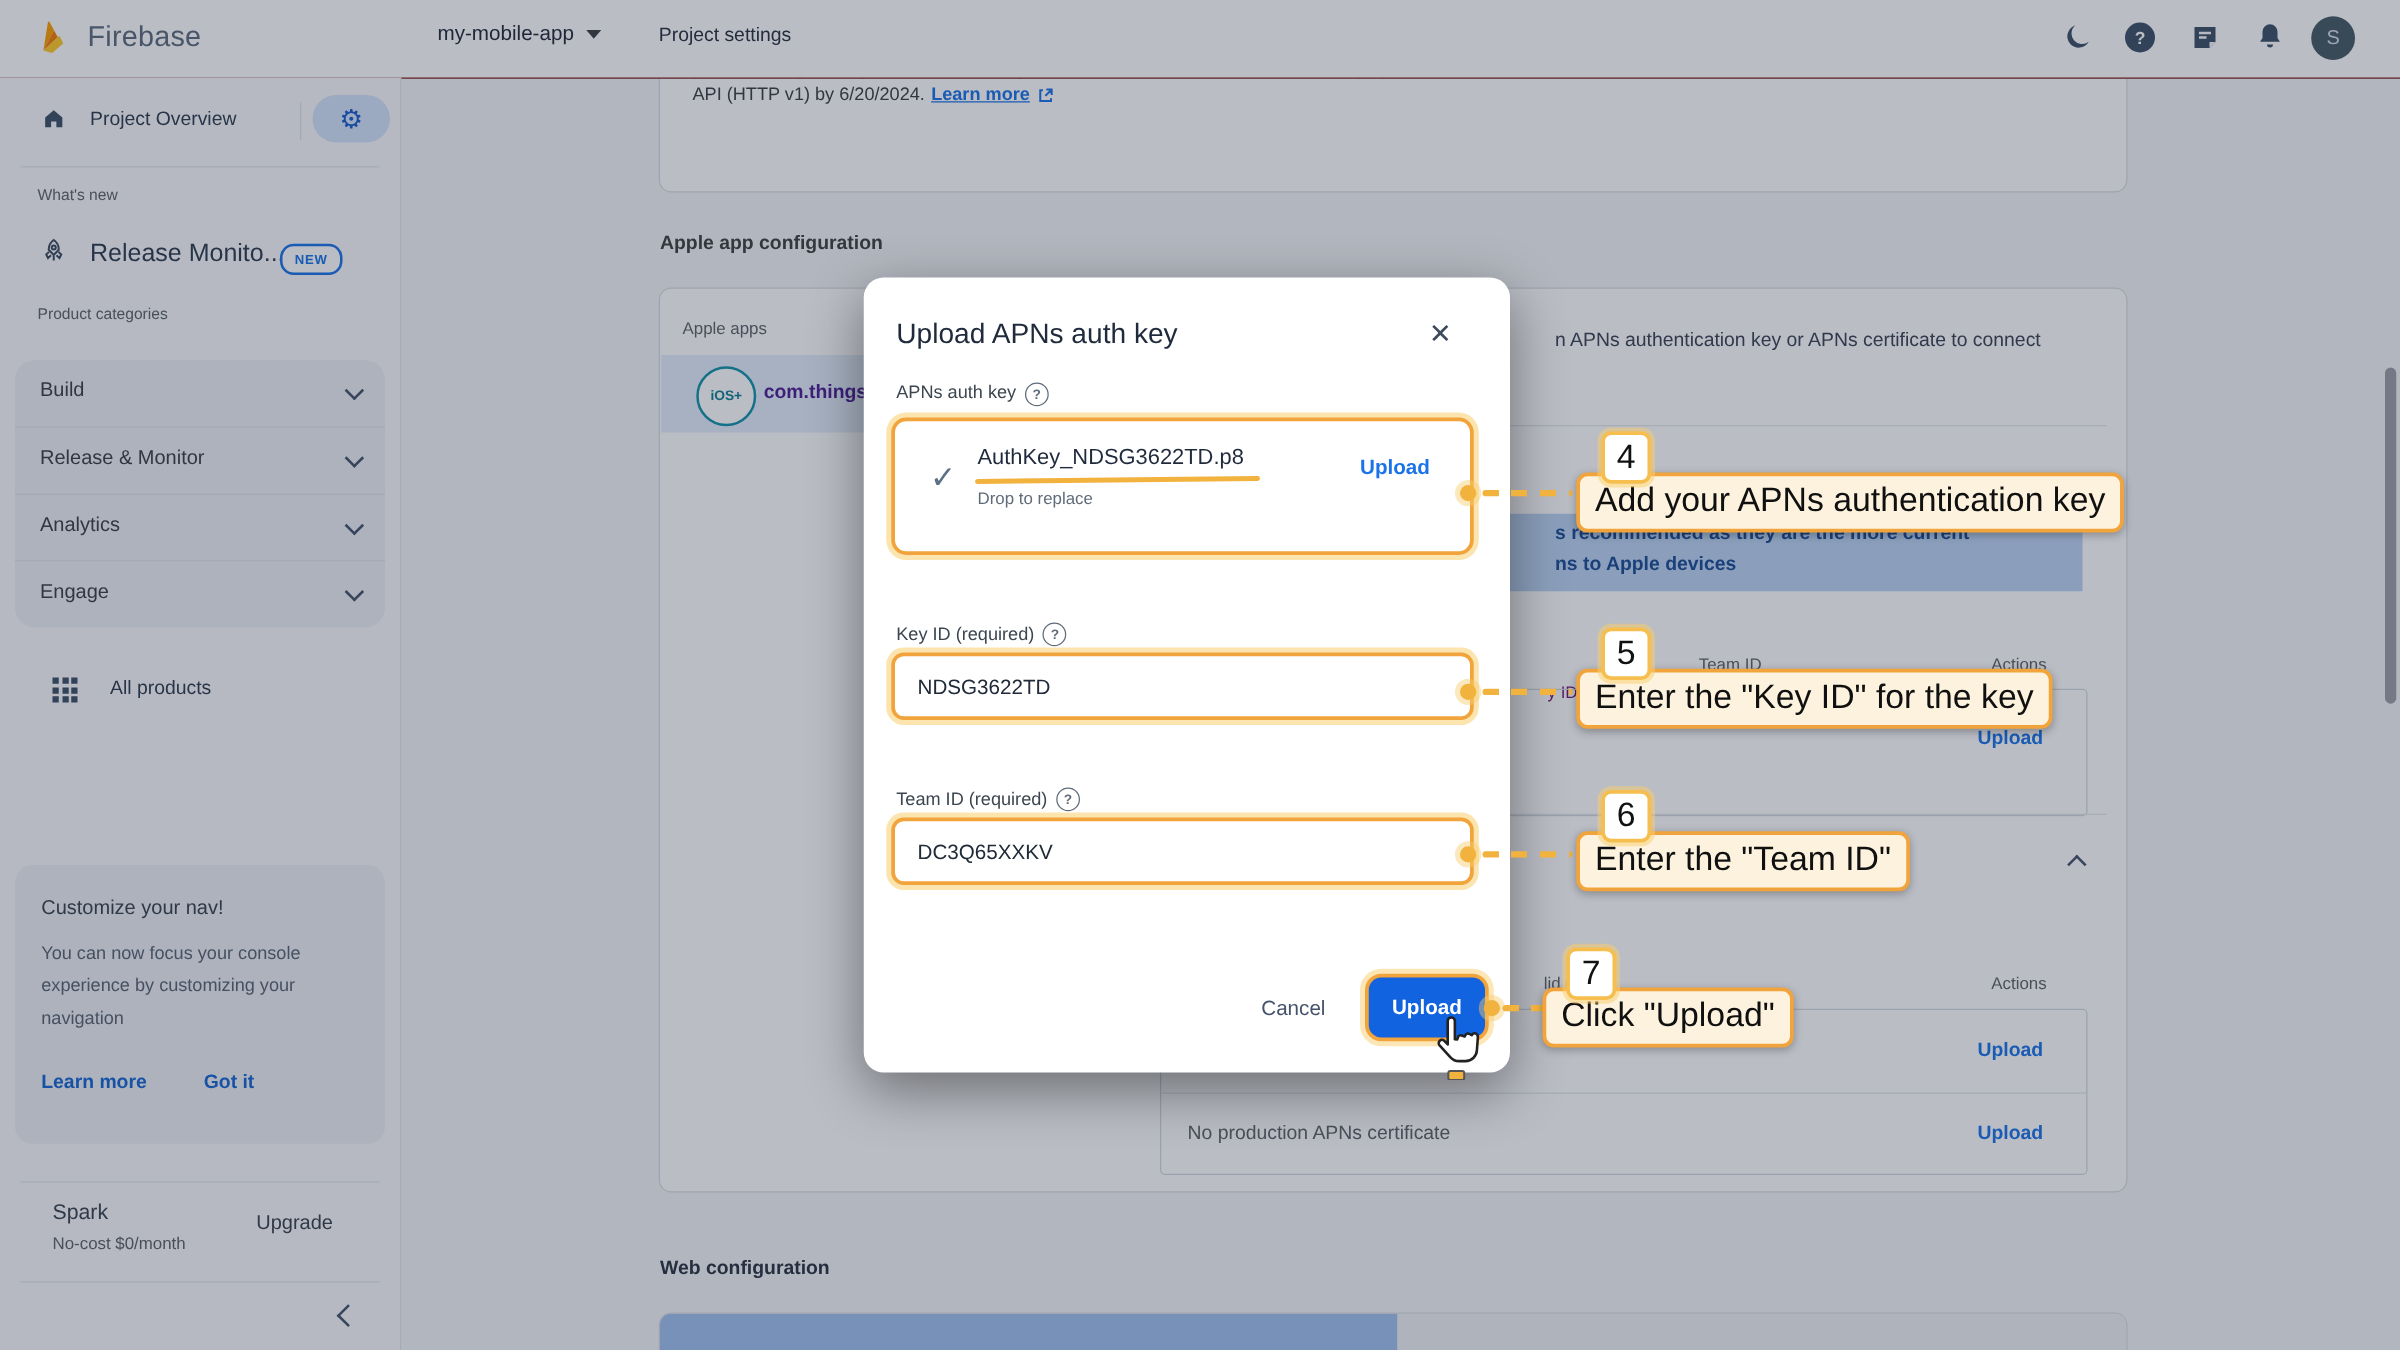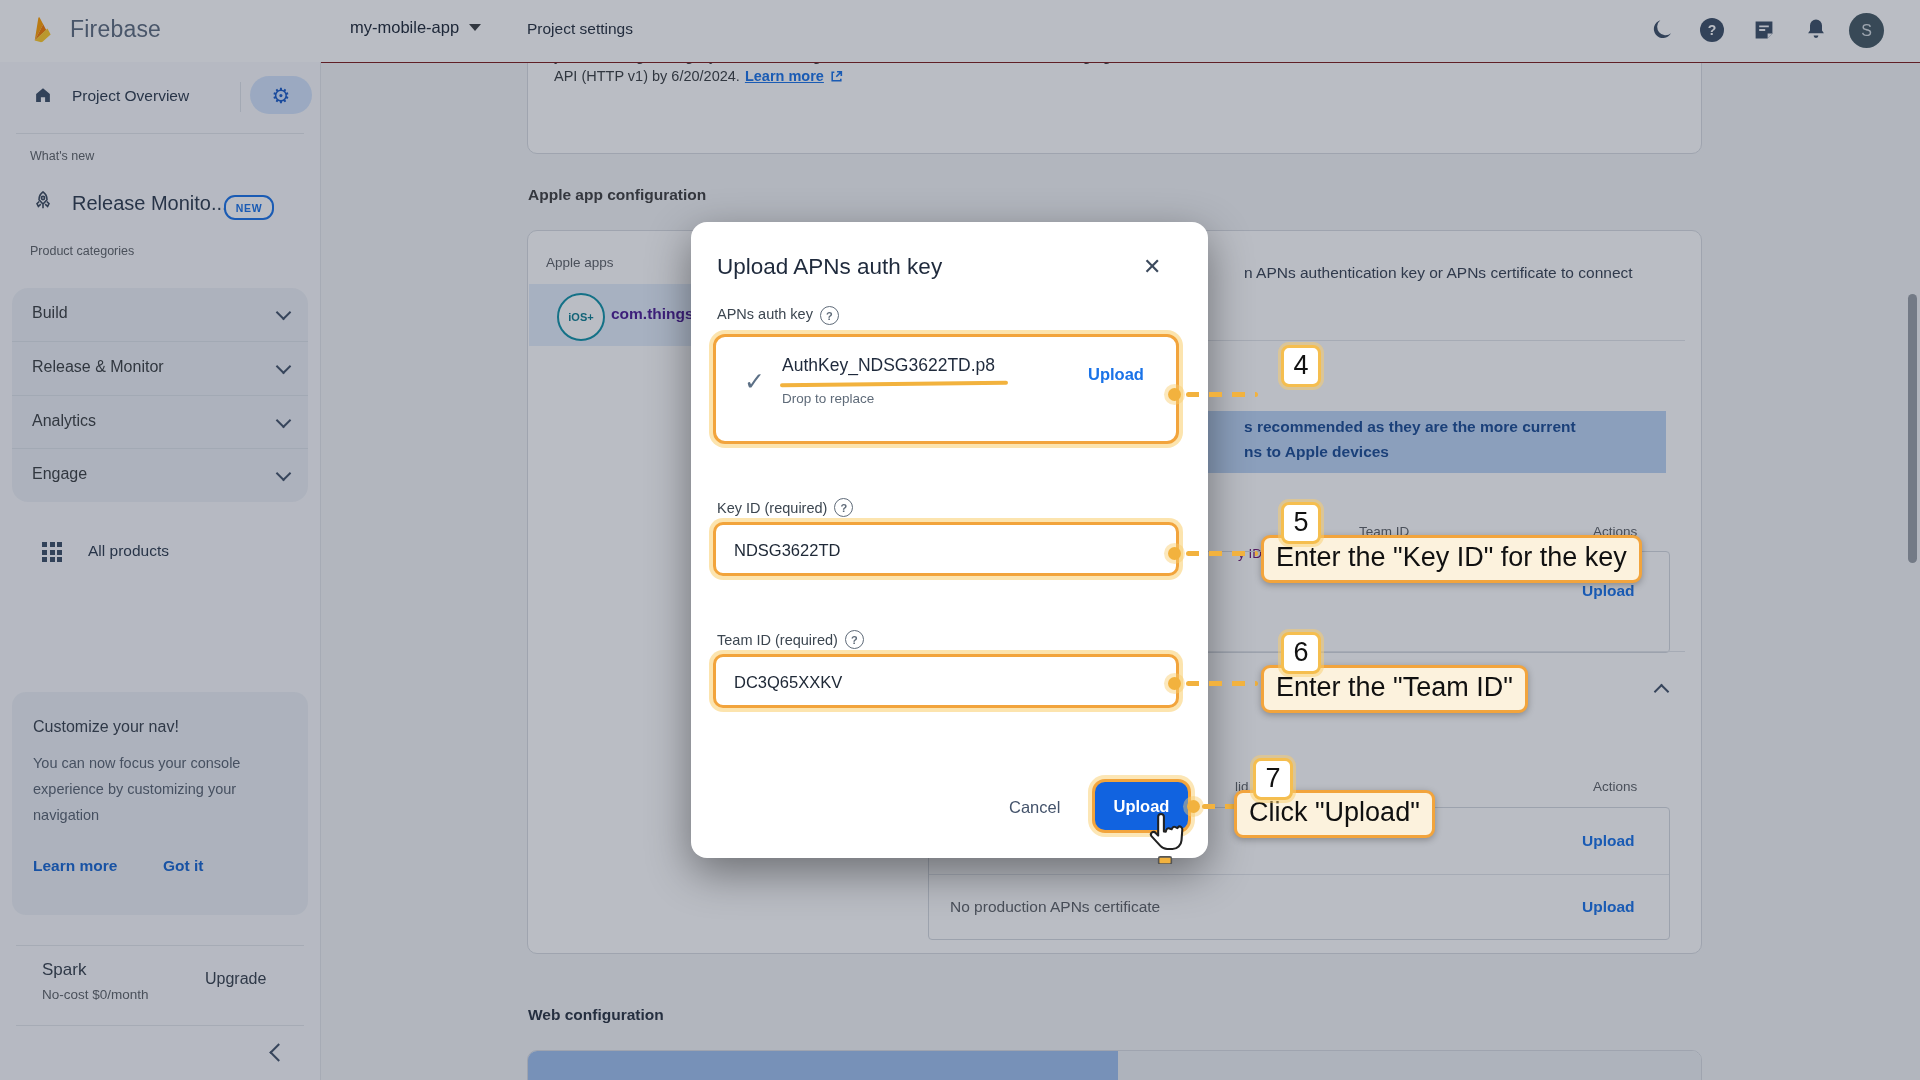--- a/index.html
+++ b/index.html
@@ -242,20 +242,21 @@
       <input class="plain" type="text" style="position: absolute; left: 16px; top: 0px; width: 420px; height: 48px; font-size: 16.5px; color: rgb(32, 42, 56);" value="DC3Q65XXKV">
     </div>
 
     <span class="t" style="left:318px;top:576px;font-size:16.5px;font-weight:500;color:#44536b;cursor:pointer;">Cancel</span>
     <div style="position:absolute;left:404px;top:560px;width:93px;height:48px;background:#1163e0;color:#fff;font-size:16.5px;font-weight:700;border-radius:10px;display:flex;align-items:center;justify-content:center;box-shadow:0 0 0 3px #f2a43c,0 0 0 7px rgba(249,205,108,.5);cursor:pointer;">Upload</div>
   </div>
 
   <span class="dot" style="left:1168px;top:388px;"></span>
   <div class="dash" style="left:1186px;top:392px;width:72px;"></div>
   <div class="cb" style="left:1281px;top:345px;">4</div>
+  <div class="cl" style="left:1261px;top:378px;">Add your APNs authentication key</div>
 
   <span class="dot" style="left:1168px;top:547px;"></span>
   <div class="dash" style="left:1186px;top:551px;width:72px;"></div>
   <div class="cb" style="left:1281px;top:502px;">5</div>
   <div class="cl" style="left:1261px;top:535px;">Enter the "Key ID" for the key</div>
 
   <span class="dot" style="left:1168px;top:677px;"></span>
   <div class="dash" style="left:1186px;top:681px;width:72px;"></div>
   <div class="cb" style="left:1281px;top:632px;">6</div>
   <div class="cl" style="left:1261px;top:665px;">Enter the "Team ID"</div>

